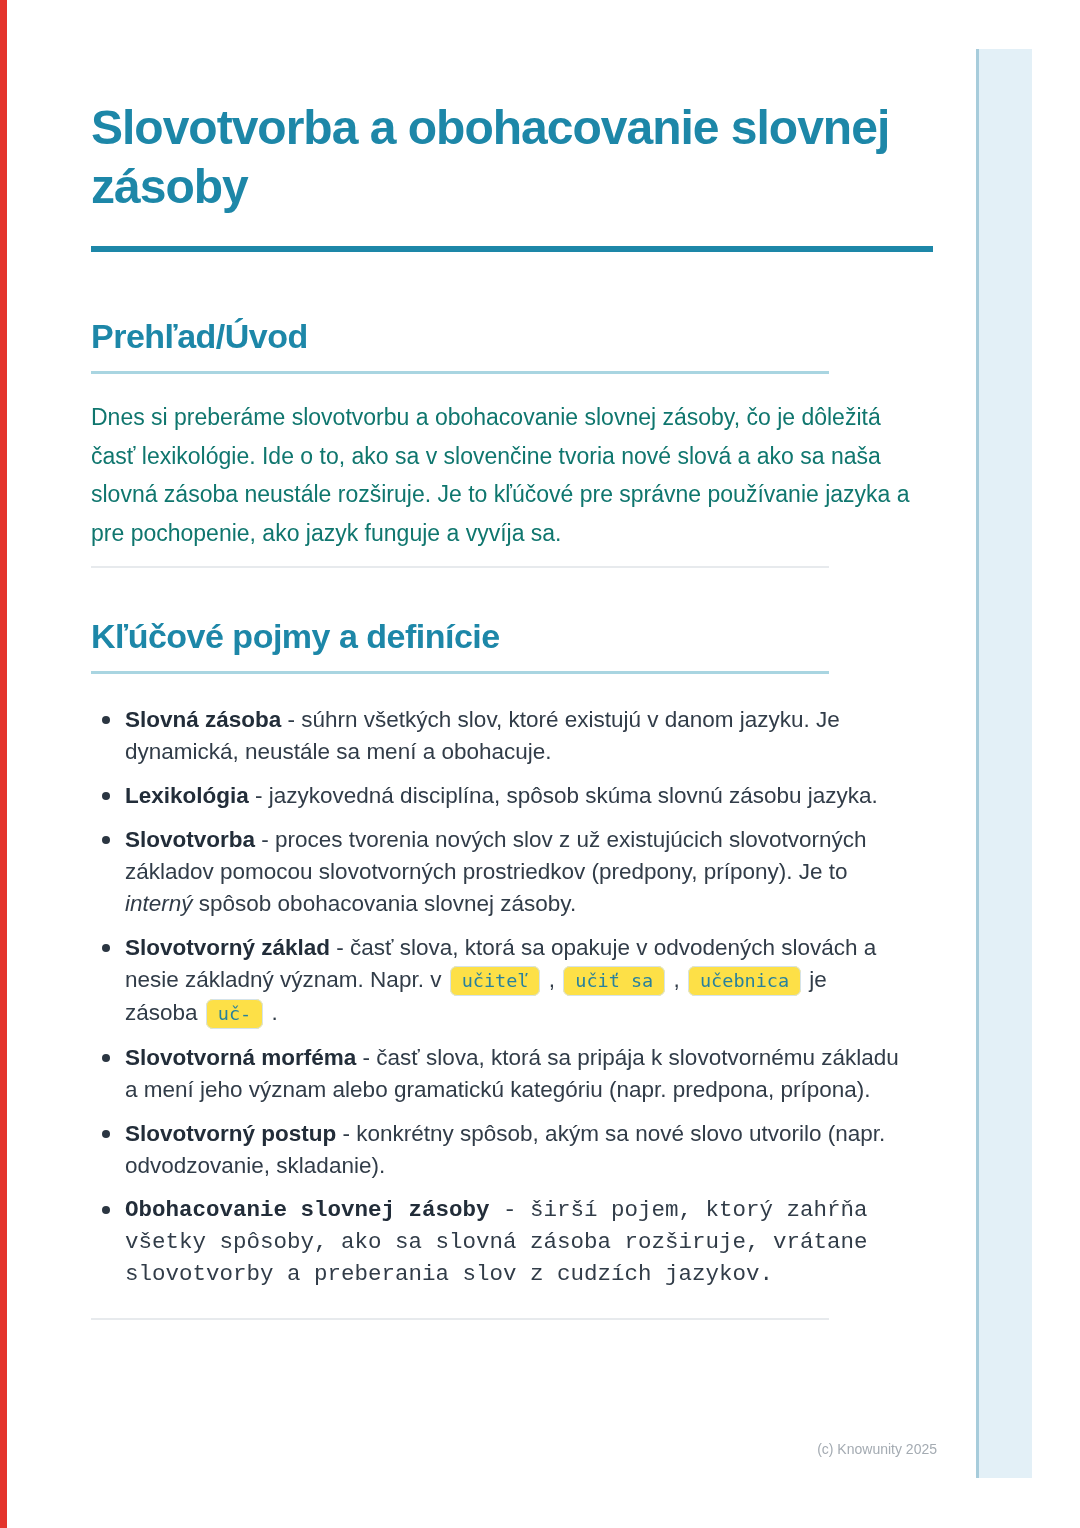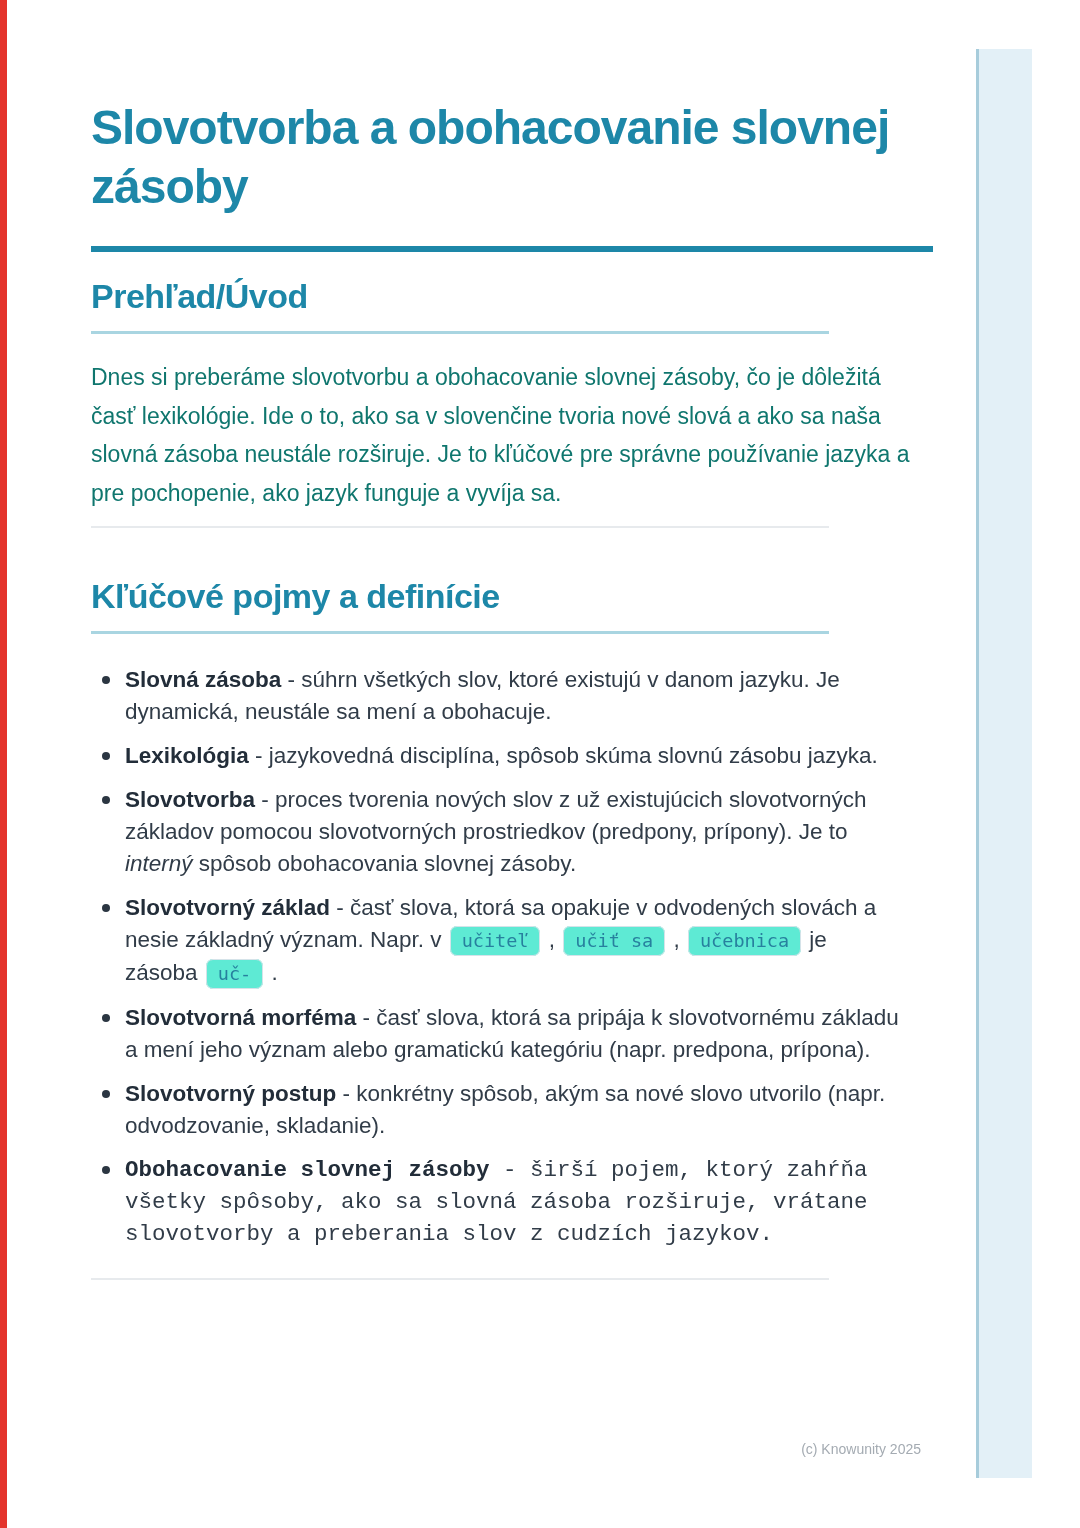--- a/index.html
+++ b/index.html
@@ -12,46 +12,46 @@
   .scrollbar { position:absolute; left:976px; top:49px; width:56px; height:1429px;
                background:#e3f0f7; border-left:3px solid #a7ccdb; }
 
   .content { position:absolute; left:91px; top:0; width:844px; }
 
   h1 { margin-top:98px; font-size:48px; line-height:59px; font-weight:800;
        letter-spacing:-1px; color:#1d87a8; }
   .title-rule { margin-top:30px; width:842px; height:6px; background:#1d87a8; }
 
   h2 { font-size:34px; line-height:44px; font-weight:800; letter-spacing:-0.5px; color:#1d87a8; }
-  .h2-intro   { margin-top:22px; }
+  .h2-intro   { margin-top:62px; }
   .h2-terms   { margin-top:46px; }
   .h2-details { margin-top:44px; }
   .h-rule { margin-top:13px; width:738px; height:3px; background:#a9d5e1; }
 
   p.body { margin-top:24px; width:836px; font-size:23px; line-height:38.5px; color:#0f766e; }
 
   hr.sep { border:none; width:738px; height:2px; background:#e7eaed; }
   .sep-1 { margin-top:14px; }
   .sep-2 { margin-top:28px; }
 
   ul.terms { margin-top:30px; list-style:none; }
   ul.terms li { position:relative; padding-left:34px; max-width:814px;
                 font-size:22.5px; line-height:32px; color:#313c48; margin-bottom:12px; }
   ul.terms li::before { content:""; position:absolute; left:11px; top:12px;
                 width:8px; height:8px; border-radius:50%; background:#2b3642; }
   ul.terms li:last-child { margin-bottom:0;font-family:Liberation Mono, monospace; }
   strong { font-weight:700; color:#222d39; }
   em { font-style:italic; }
 
   code.chip { font-family:"DejaVu Sans Mono","Liberation Mono",monospace;
-              font-size:18.5px; color:#27809e; background:#5eead4;
+              font-size:18.5px; color:#27809e; background:#fde047;
               border:1.5px solid #d5e3e9; border-radius:7px;
               padding:3px 11px 4px; margin:0 2px; white-space:nowrap; }
 
-  .copyright { position:absolute; top:1441px; right:86px; font-size:14px;
+  .copyright { position:absolute; top:1441px; right:70px; font-size:14px;
                color:#a4abb2; z-index:5; }
 </style>
 </head>
 <body>
 
 <div class="page">
 
   <div class="red-edge"></div>
 
   <div class="scrollbar"></div>

